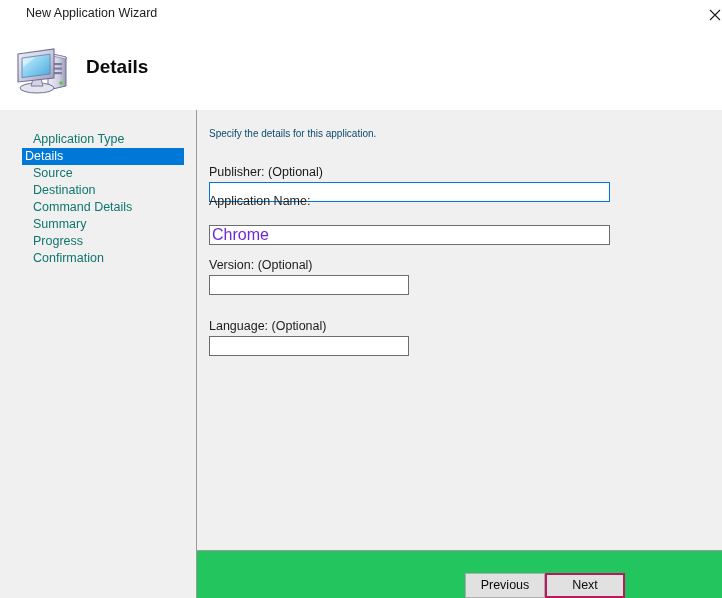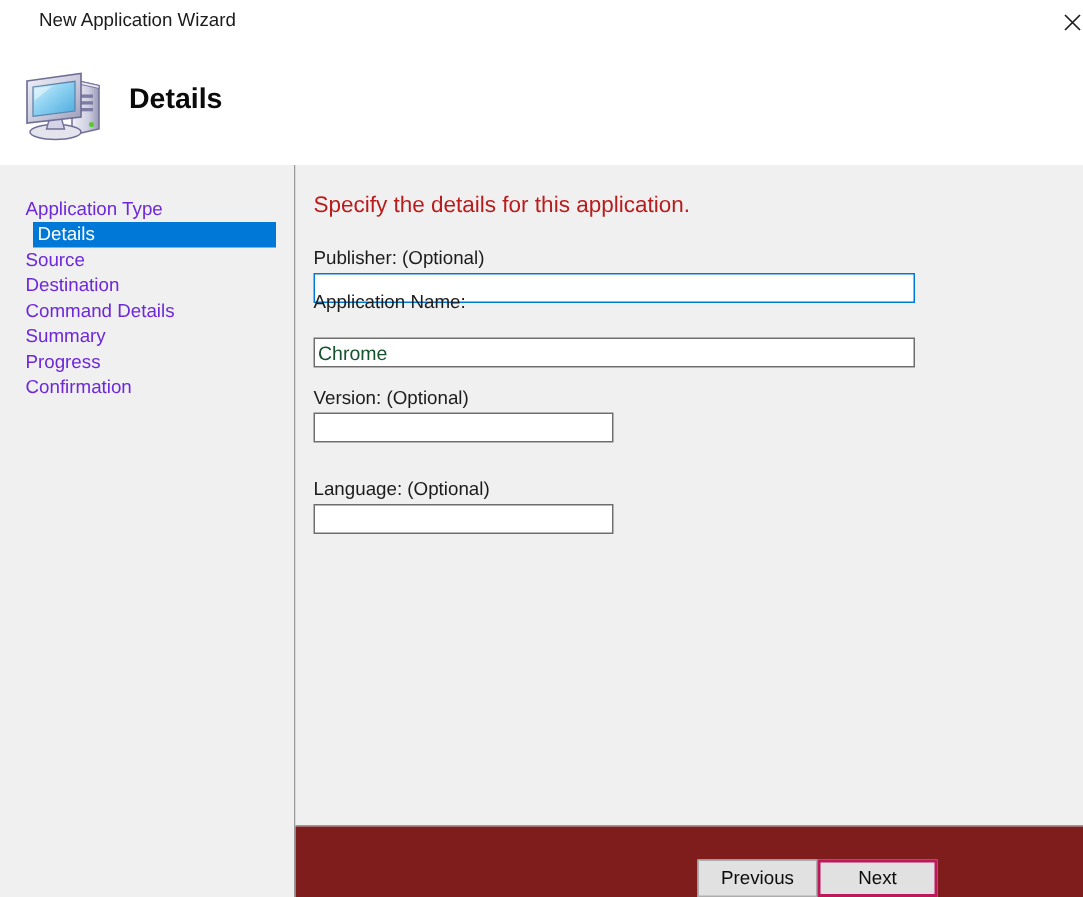--- a/index.html
+++ b/index.html
@@ -102,23 +102,23 @@
   .nav {
     position: absolute;
     left: 0;
     top: 21px;
     width: 196px;
   }
   .nav-item {
     position: relative;
     height: 17px;
     line-height: 17px;
-    padding-left: 17px;
+    padding-left: 33px;
     font-size: 12.5px;
-    color: #6d28d9;
+    color: #0f766e;
     white-space: nowrap;
     cursor: default;
   }
   .nav-item.selected {
     background: #0078d7;
     color: #ffffff;
     margin-right: 12px;
     margin-left: 22px;
     padding-left: 3px;
   }
@@ -128,39 +128,39 @@
     position: absolute;
     left: 197px; top: 0;
     width: 525px;
     height: 488px;
     background: #f0f0f0;
   }
   .intro {
     position: absolute;
     left: 12px;
     top: 18px;
-    font-size: 15px;
-    color: #b91c1c;
+    font-size: 10px;
+    color: #0c4a6e;
     white-space: nowrap;
   }
   .field-label {
     position: absolute;
     font-size: 12.5px;
     color: #1b1b1b;
     white-space: nowrap;
   }
   .txtbox {
     position: absolute;
     height: 20px;
     box-sizing: border-box;
     background: #ffffff;
     border: 1px solid #6d6d6d;
     font-family: "Liberation Sans", sans-serif;
-    font-size: 13px;
-    color: #14532d;
+    font-size: 16px;
+    color: #6d28d9;
     padding: 0 2px;
     outline: none;
   }
   .txtbox.focused {
     border: 1px solid #0078d7;
   }
 
   
   #lbl-publisher { left: 12px; top: 55px; }
   #inp-publisher { left: 12px; top: 72px; width: 401px; }
@@ -180,21 +180,21 @@
     background: #9a9a9a;
   }
 
   
   .footer {
     position: absolute;
     left: 197px;
     top: 441px;
     width: 525px;
     height: 47px;
-    background: #7f1d1d;
+    background: #22c55e;
   }
   .btn {
     position: absolute;
     top: 22px;
     width: 80px;
     height: 25px;
     box-sizing: border-box;
     background: #e1e1e1;
     border: 1px solid #adadad;
     font-family: "Liberation Sans", sans-serif;

